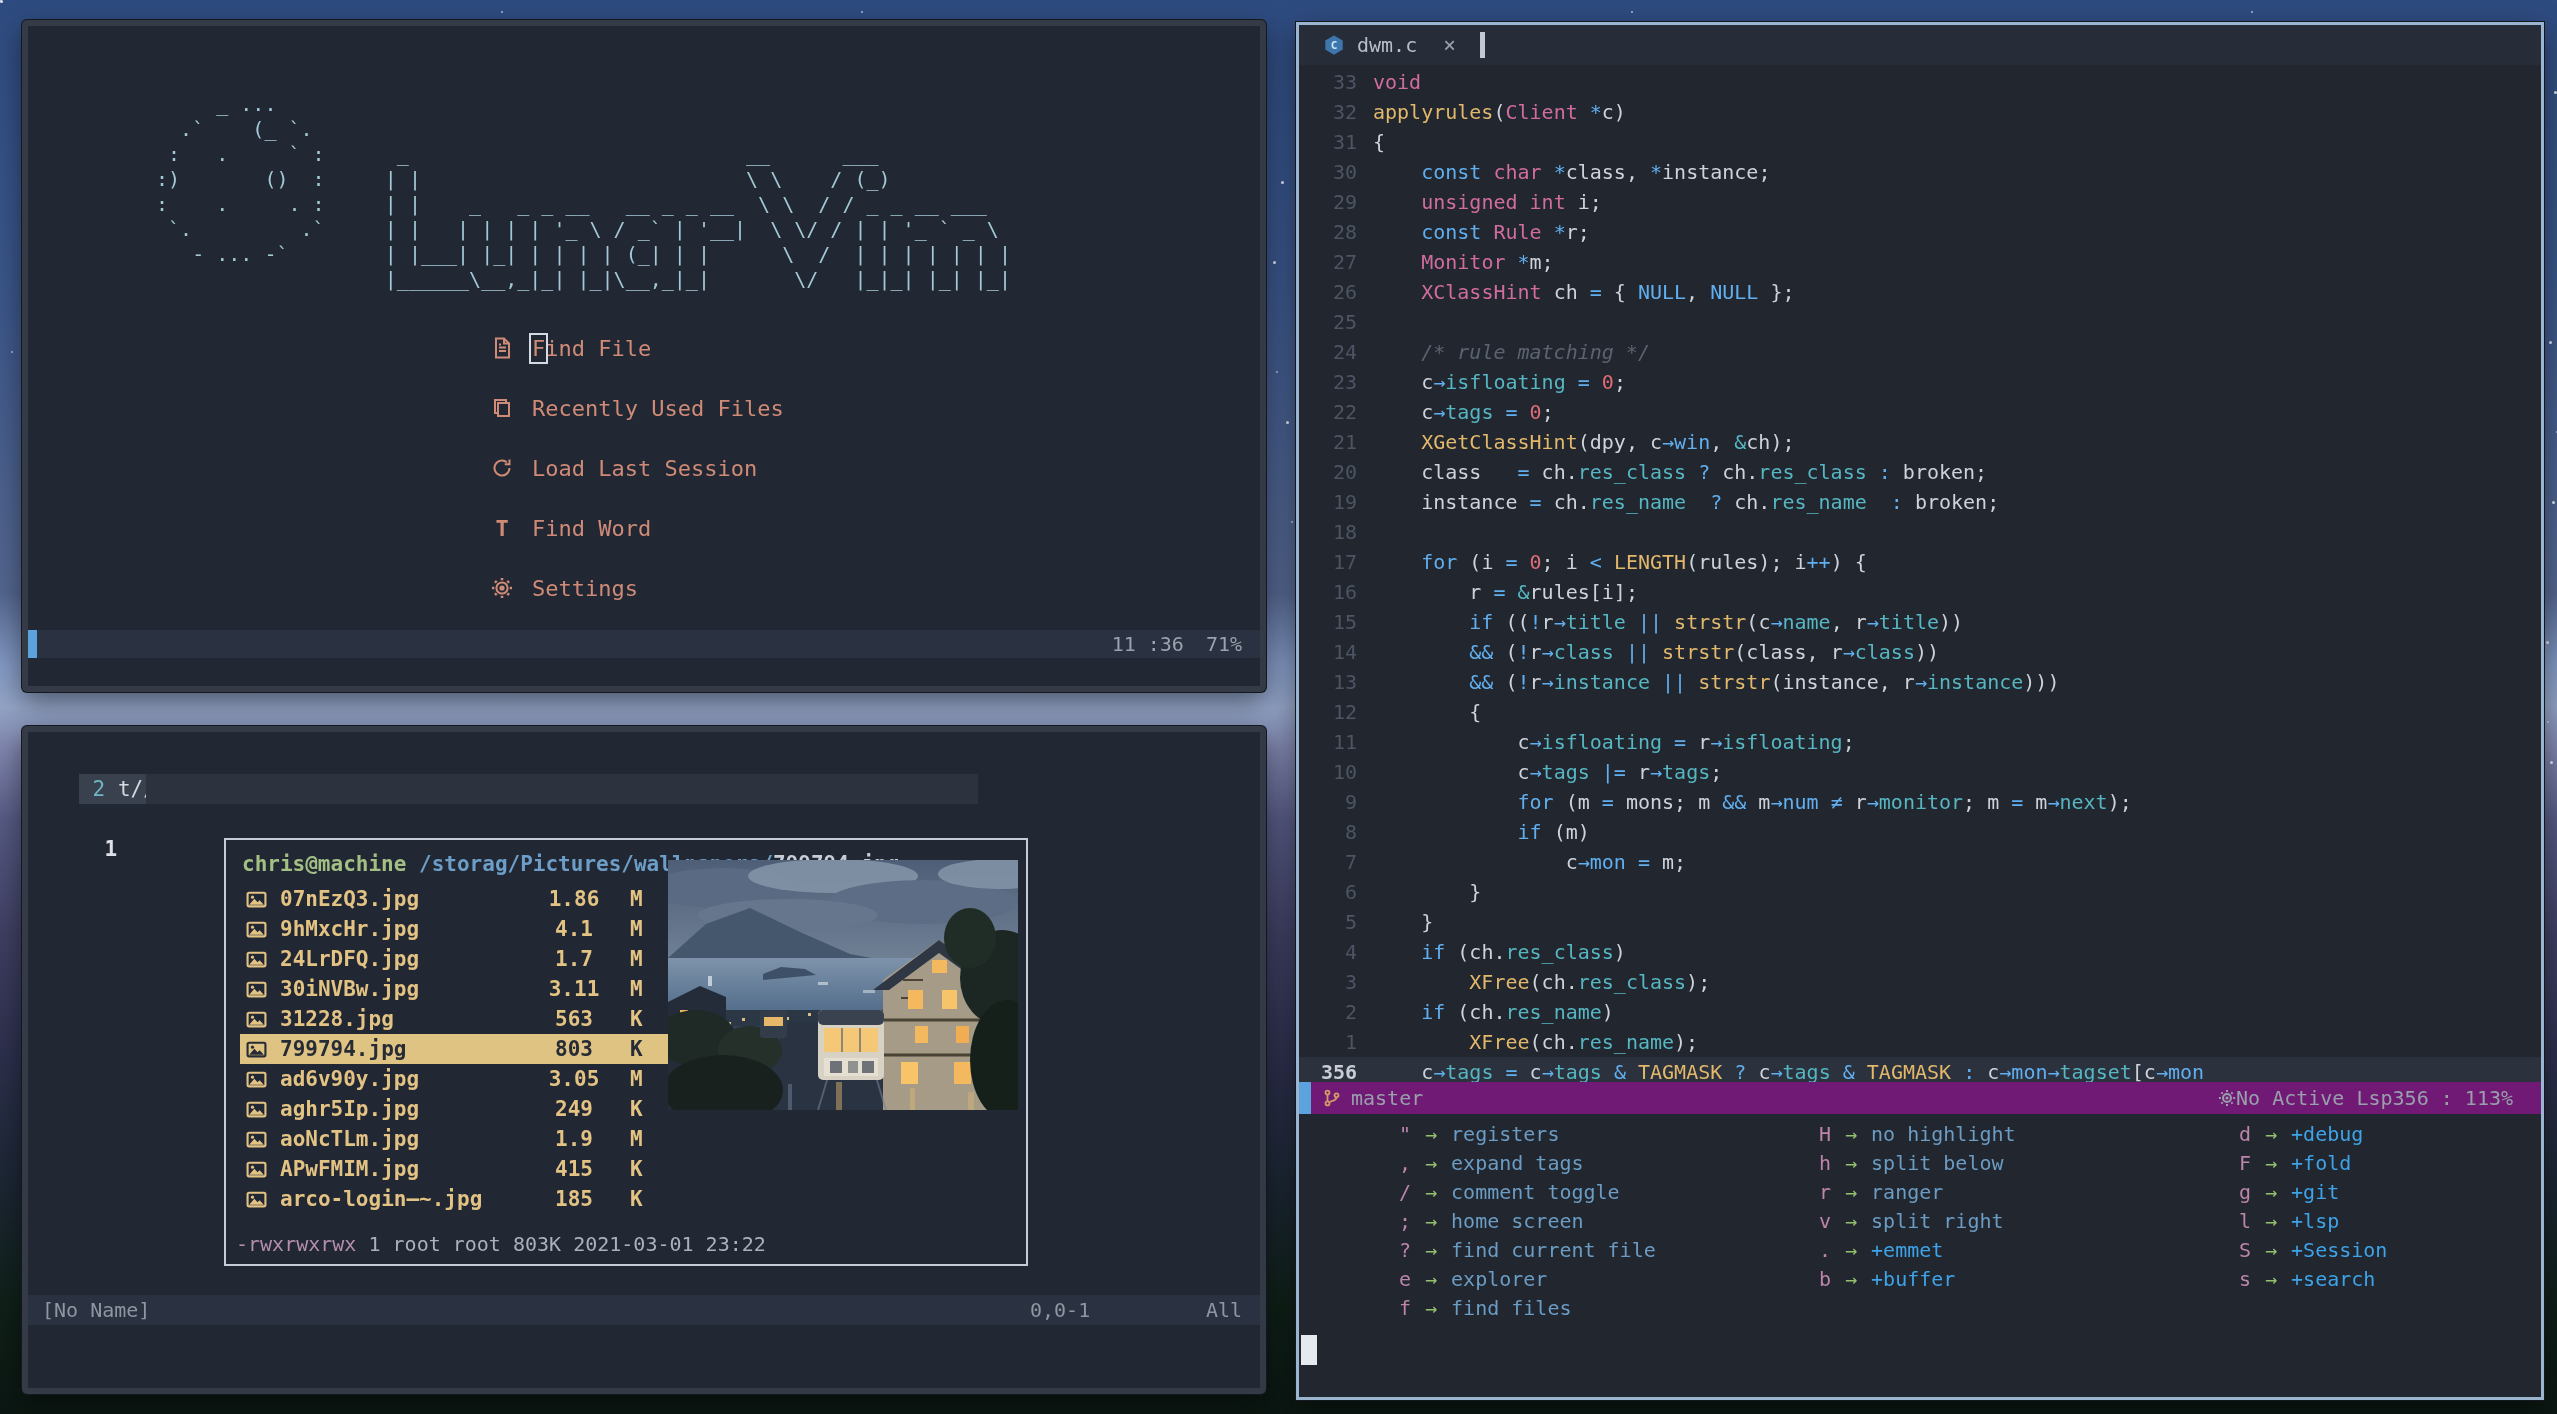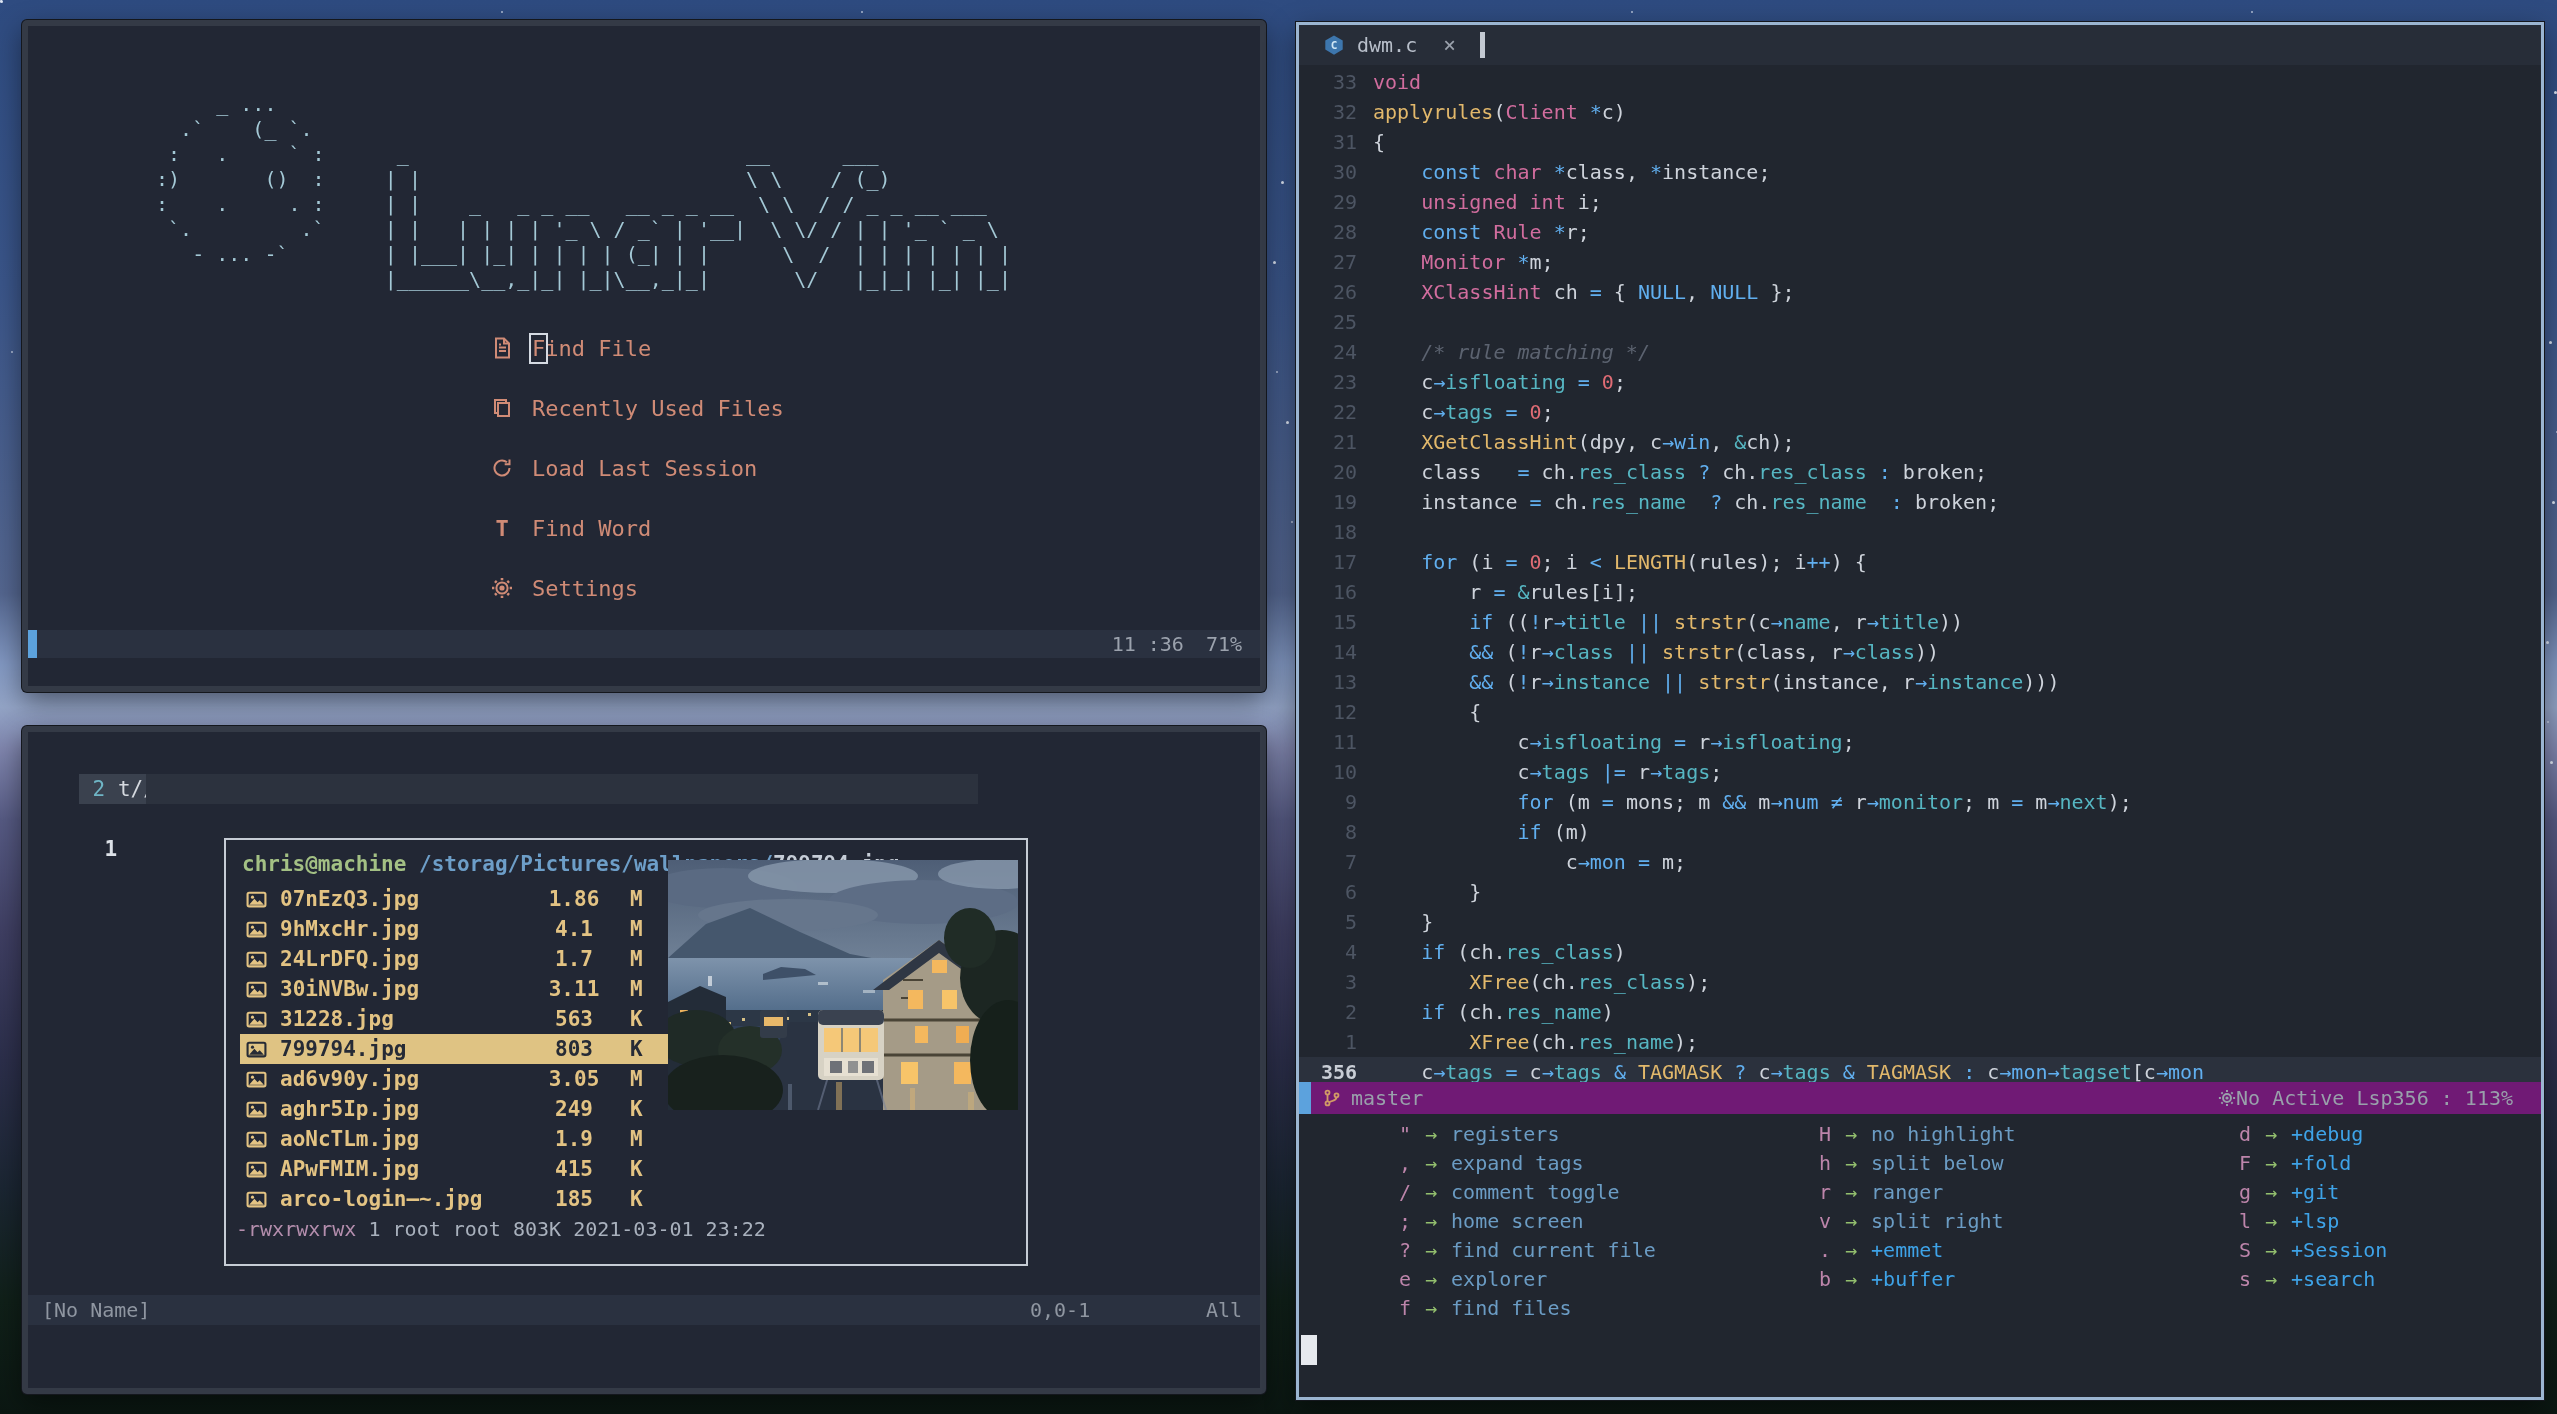--- a/index.html
+++ b/index.html
@@ -59,21 +59,21 @@
   .popup{position:absolute;left:196px;top:106px;width:800px;height:424px;background:#222734;border:2px solid #c6ccd5;z-index:3}
   .popup-title{padding:12px 0 4px 16px;font-size:21px;font-weight:bold;white-space:pre}
   .pt-user{color:#a3c084}.pt-path{color:#6d9ec8}.pt-file{color:#c6cdd7}
   .fb-rows{margin-top:4px;padding-left:14px}
   .fb-row{display:flex;align-items:center;height:30px;font-size:21px;font-weight:bold;color:#e3c383;width:460px;padding-left:6px;box-sizing:border-box}
   .fb-row.sel{background:#dfc383;color:#262b36}
   .fbicon{width:21px;height:17px;margin-right:13px;flex:none}
   .fb-name{width:252px;white-space:pre;overflow:hidden}
   .fb-size{width:84px;text-align:center;white-space:pre}
   .fb-unit{margin-left:14px}
-  .fb-foot{margin-top:3px;padding-left:10px;font-size:20px;white-space:pre}
+  .fb-foot{margin-top:18px;padding-left:10px;font-size:20px;white-space:pre}
   .perm{color:#b48ead}.meta{color:#a9b1bd}
   .preview{position:absolute;left:442px;top:20px;width:350px;height:250px;overflow:hidden;background:#31405a}
   .preview svg{display:block;width:100%;height:100%}
 
   
   #editor{left:1296px;top:22px;width:1248px;height:1378px;background:#21262f;border:3px solid #9bb5d1}
   .tabbar{height:40px;background:#272d38;display:flex;align-items:center}
   .tab{display:flex;align-items:center;height:40px;padding:0 14px 0 24px;font-size:20px;color:#b8bfca}
   .tab .cicon{width:22px;height:22px;margin-right:12px}
   .tab .close{color:#9aa1ac;margin-left:26px;font-size:21px}

